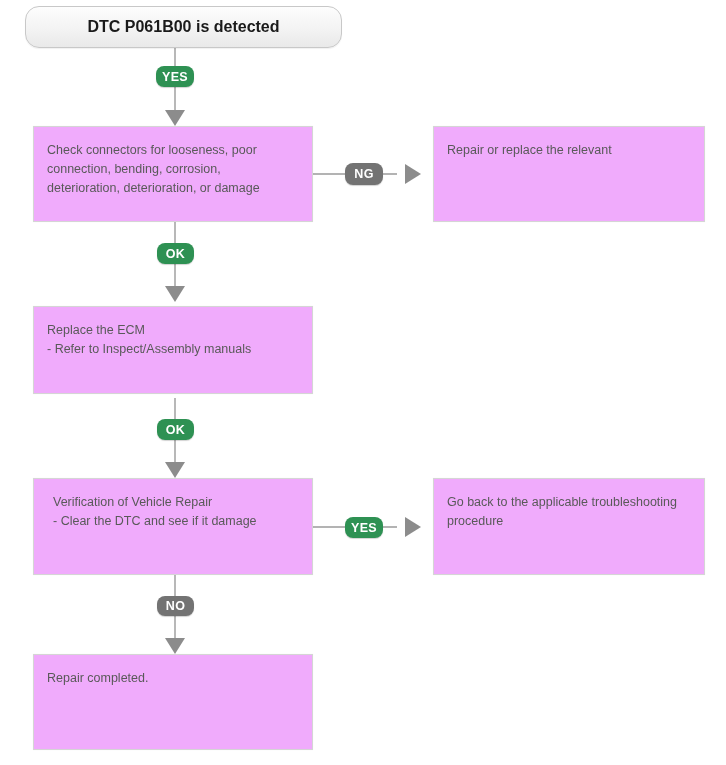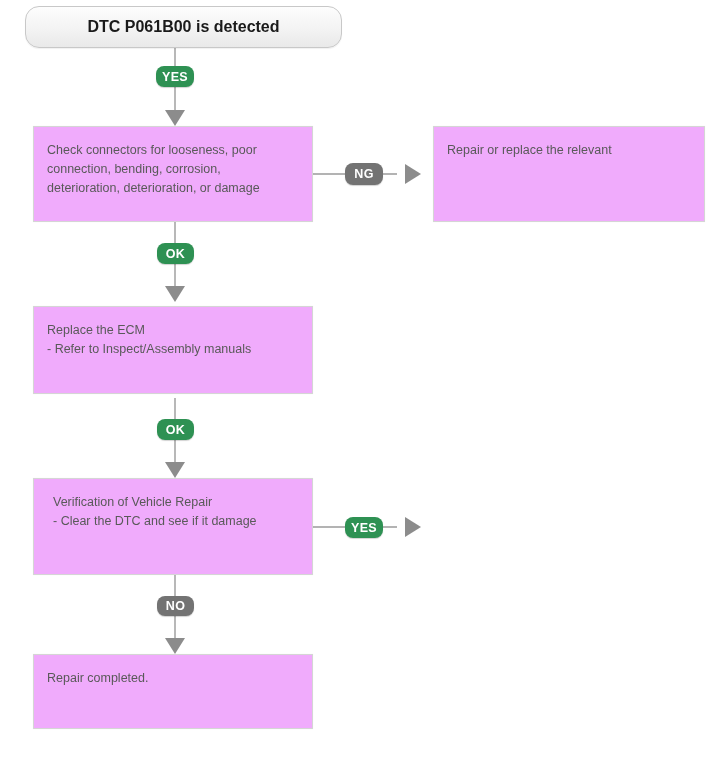--- a/index.html
+++ b/index.html
@@ -149,22 +149,26 @@
 
   <div class="process" style="left:33px; top:478px; width:280px; height:97px;padding-left:19px;">
     <span class="line">Verification of Vehicle Repair</span>
     <span class="line">- Clear the DTC and see if it damage</span>
   </div>
 
   <div class="badge badge-yes" style="left:345px; top:517px; width:38px; height:21px;">
     <span>YES</span>
   </div>
 
+  <div class="process" style="left:433px; top:478px; width:272px; height:97px;">
+    <span class="line">Go back to the applicable troubleshooting</span>
+    <span class="line">procedure</span>
+  </div>
 
   <div class="badge badge-no" style="left:157px; top:596px; width:37px; height:20px;">
     <span>NO</span>
   </div>
 
-  <div class="process" style="left:33px; top:654px; width:280px; height:75px;">
+  <div class="process" style="left:33px; top:654px; width:280px; height:96px;">
     <span class="line">Repair completed.</span>
   </div>
 
 </div>
 
 </body></html>

